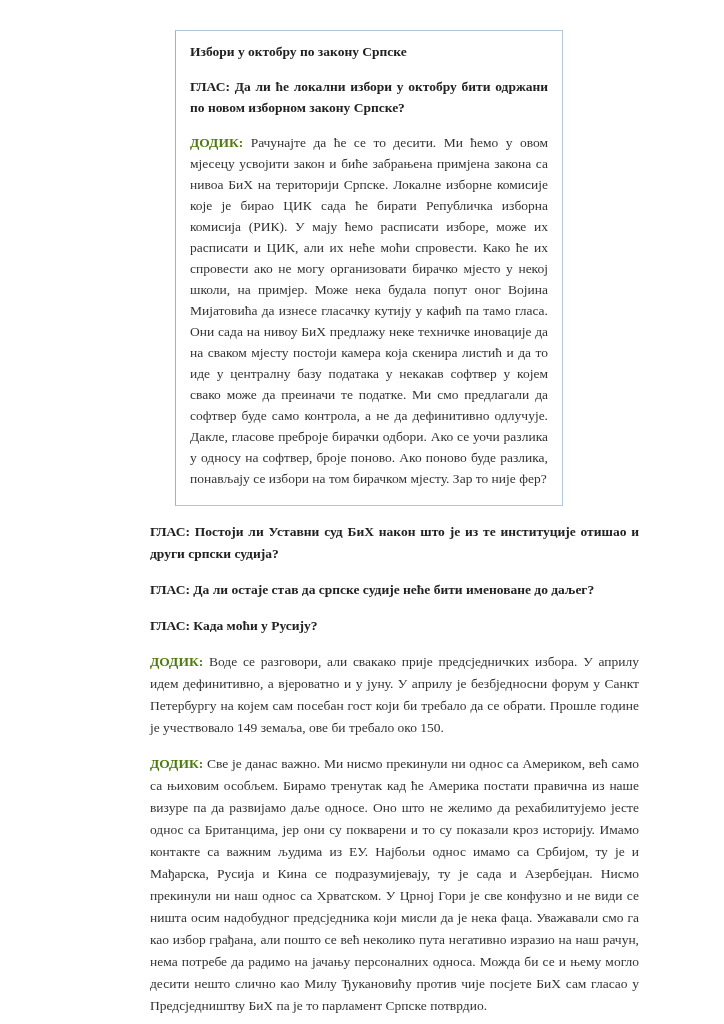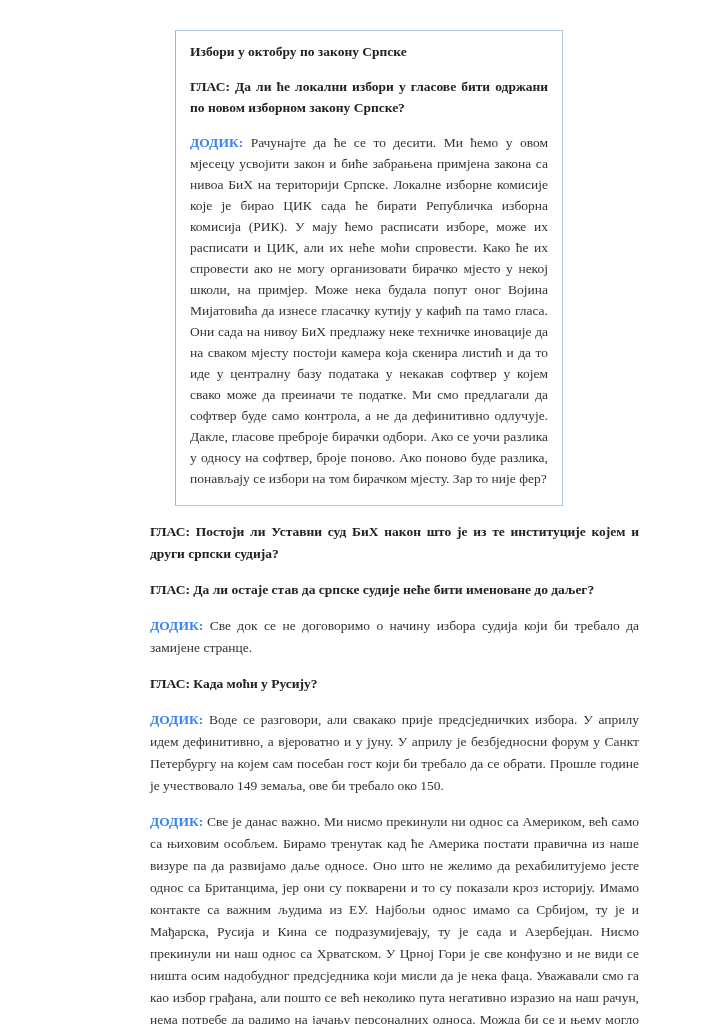--- a/index.html
+++ b/index.html
@@ -48,40 +48,39 @@
     margin: 0 0 14px 0;
     font-size: 13.5px;
     line-height: 22px;
     text-align: justify;
   }
   .main-text p.q {
     font-weight: bold;
     color: #222222;
   }
   b.speaker {
-    color: #3b82f6;
+    color: #4d7c0f;
   }
 </style>
 </head>
 <body>
 
 <div class="page">
 
   <div class="quote-box">
     <p class="title">Избори у октобру по закону Српске</p>
-    <p class="q">ГЛАС: Да ли ће локални избори у гласове бити одржани по новом изборном закону Српске?</p>
+    <p class="q">ГЛАС: Да ли ће локални избори у октобру бити одржани по новом изборном закону Српске?</p>
     <p class="a"><b class="speaker">ДОДИК:</b> <span>Рачунајте да ће се то десити. Ми ћемо у овом мјесецу усвојити закон и биће забрањена примјена закона са нивоа БиХ на територији Српске. Локалне изборне комисије које је бирао ЦИК сада ће бирати Републичка изборна комисија (РИК). У мају ћемо расписати изборе, може их расписати и ЦИК, али их неће моћи спровести. Како ће их спровести ако не могу организовати бирачко мјесто у некој школи, на примјер. Може нека будала попут оног Војина Мијатовића да изнесе гласачку кутију у кафић па тамо гласа. Они сада на нивоу БиХ предлажу неке техничке иновације да на сваком мјесту постоји камера која скенира листић и да то иде у централну базу података у некакав софтвер у којем свако може да преиначи те податке. Ми смо предлагали да софтвер буде само контрола, а не да дефинитивно одлучује. Дакле, гласове преброје бирачки одбори. Ако се уочи разлика у односу на софтвер, броје поново. Ако поново буде разлика, понављају се избори на том бирачком мјесту. Зар то није фер?</span></p>
   </div>
 
   <div class="main-text">
 
-    <p class="q">ГЛАС: Постоји ли Уставни суд БиХ након што је из те институције којем и други српски судија?</p>
+    <p class="q">ГЛАС: Постоји ли Уставни суд БиХ након што је из те институције отишао и други српски судија?</p>
 
     <p class="q">ГЛАС: Да ли остаје став да српске судије неће бити именоване до даљег?</p>
-    <p class="a"><b class="speaker">ДОДИК:</b> <span>Све док се не договоримо о начину избора судија који би требало да замијене странце.</span></p>
 
     <p class="q">ГЛАС: Када моћи у Русију?</p>
     <p class="a"><b class="speaker">ДОДИК:</b> <span>Воде се разговори, али свакако прије предсједничких избора. У априлу идем дефинитивно, а вјероватно и у јуну. У априлу је безбједносни форум у Санкт Петербургу на којем сам посебан гост који би требало да се обрати. Прошле године је учествовало 149 земаља, ове би требало око 150.</span></p>
 
     <p class="a"><b class="speaker">ДОДИК:</b> <span>Све је данас важно. Ми нисмо прекинули ни однос са Америком, већ само са њиховим особљем. Бирамо тренутак кад ће Америка постати правична из наше визуре па да развијамо даље односе. Оно што не желимо да рехабилитујемо јесте однос са Британцима, јер они су покварени и то су показали кроз историју. Имамо контакте са важним људима из ЕУ. Најбољи однос имамо са Србијом, ту је и Мађарска, Русија и Кина се подразумијевају, ту је сада и Азербејџан. Нисмо прекинули ни наш однос са Хрватском. У Црној Гори је све конфузно и не види се ништа осим надобудног предсједника који мисли да је нека фаца. Уважавали смо га као избор грађана, али пошто се већ неколико пута негативно изразио на наш рачун, нема потребе да радимо на јачању персоналних односа. Можда би се и њему могло десити нешто слично као Милу Ђукановићу против чије посјете БиХ сам гласао у Предсједништву БиХ па је то парламент Српске потврдио.</span></p>
 
   </div>
 
 </div>
 

